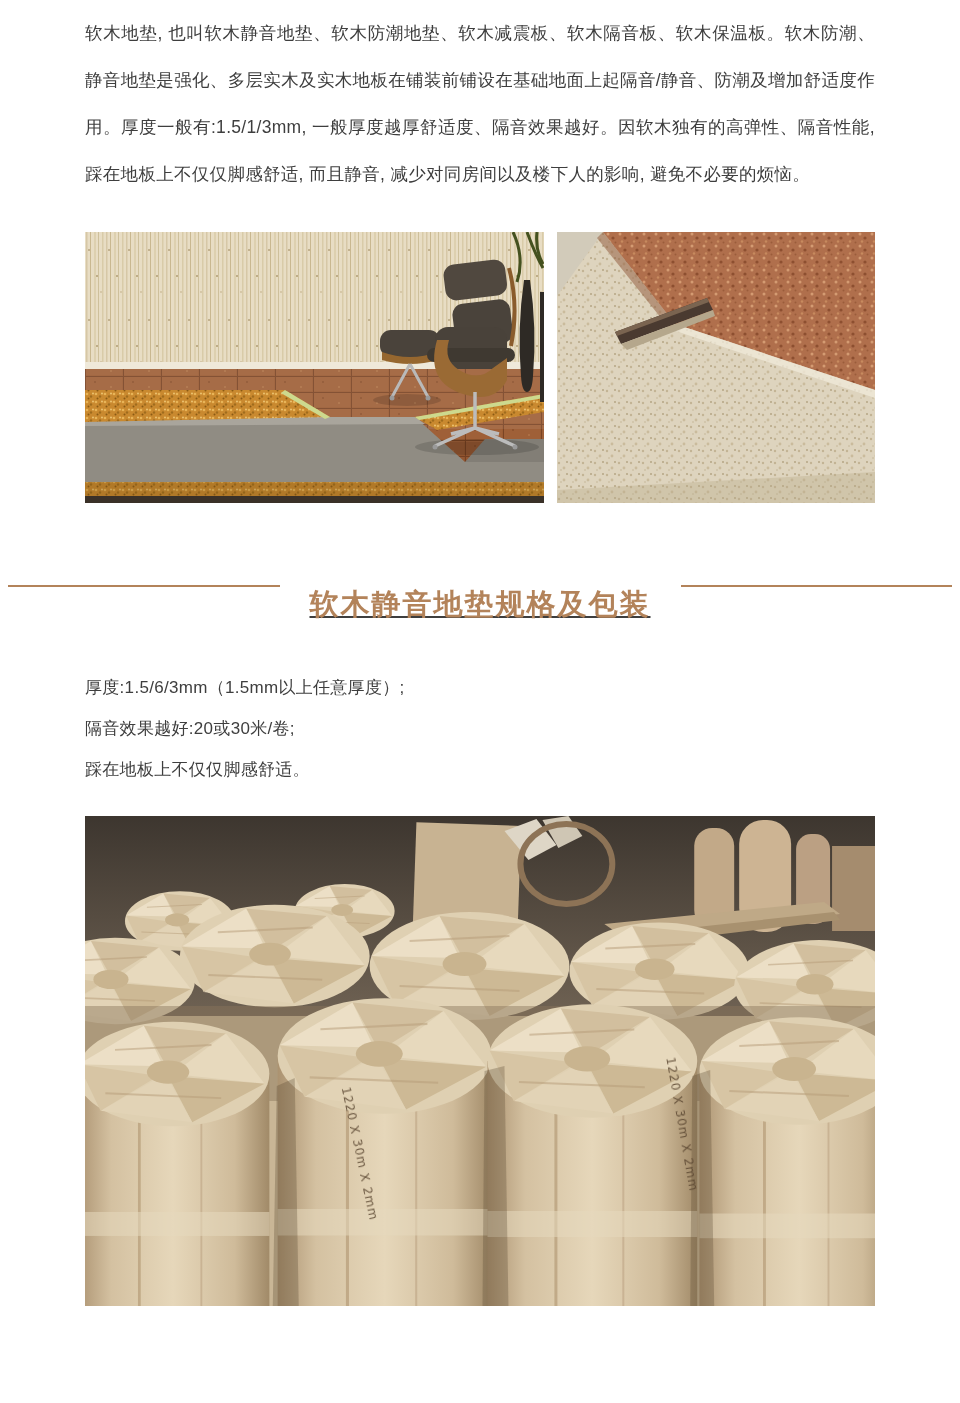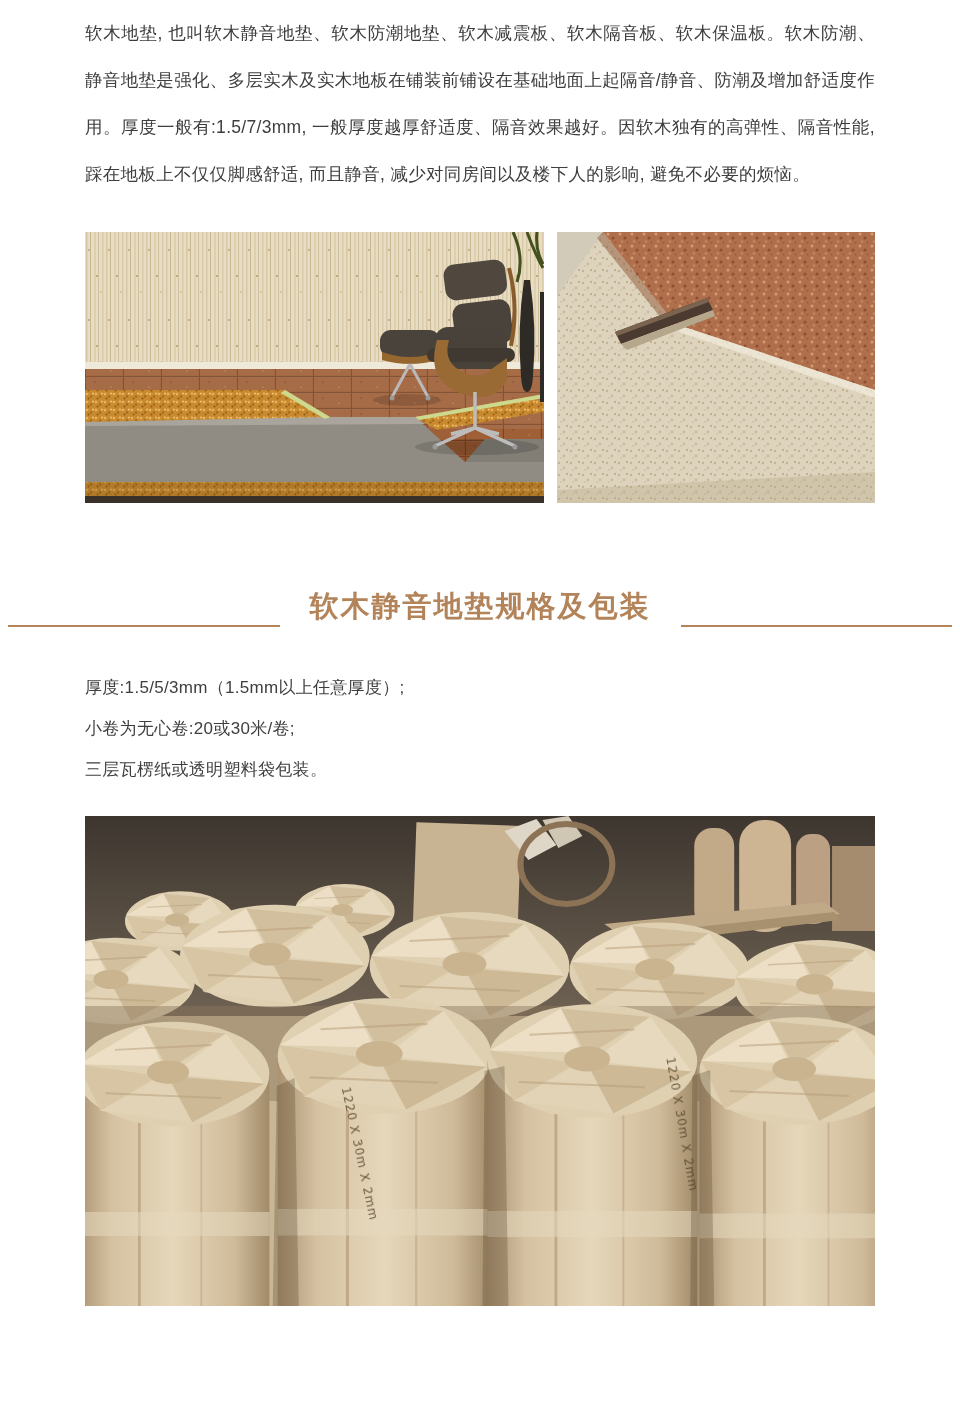--- a/index.html
+++ b/index.html
@@ -24,23 +24,24 @@
     margin-top:34px;
     height:271px;
   }
   figure{margin:0;padding:0;}
   .photo{overflow:hidden;background:#eee;}
   .photo svg{display:block;width:100%;height:100%;}
   .photo.room{width:459px;height:271px;}
   .photo.closeup{width:318px;height:271px;}
   .section-header{
     display:flex;
-    align-items:flex-end;
+    align-items:flex-start;
     margin:82px -77px 0 -77px; 
     height:42px;
+    text-decoration:underline;
   }
   .rule{flex:1;height:2px;background:#b3835a;}
   .section-header h2{
     margin:0 30px;
     font-size:29px;
     font-weight:bold;
     color:#b3835a;
     letter-spacing:2px;
     white-space:nowrap;
   }
@@ -53,21 +54,21 @@
     color:#3e3e3e;
     letter-spacing:.3px;
   }
   .photo.packaging{width:790px;height:490px;margin-top:26px;}
 </style>
 </head>
 <body>
 
 <div class="page">
 
-  <p class="intro">软木地垫, 也叫软木静音地垫、软木防潮地垫、软木减震板、软木隔音板、软木保温板。软木防潮、静音地垫是强化、多层实木及实木地板在铺装前铺设在基础地面上起隔音/静音、防潮及增加舒适度作用。厚度一般有:1.5/7/3mm, 一般厚度越厚舒适度、隔音效果越好。因软木独有的高弹性、隔音性能, 踩在地板上不仅仅脚感舒适, 而且静音, 减少对同房间以及楼下人的影响, 避免不必要的烦恼。</p>
+  <p class="intro">软木地垫, 也叫软木静音地垫、软木防潮地垫、软木减震板、软木隔音板、软木保温板。软木防潮、静音地垫是强化、多层实木及实木地板在铺装前铺设在基础地面上起隔音/静音、防潮及增加舒适度作用。厚度一般有:1.5/1/3mm, 一般厚度越厚舒适度、隔音效果越好。因软木独有的高弹性、隔音性能, 踩在地板上不仅仅脚感舒适, 而且静音, 减少对同房间以及楼下人的影响, 避免不必要的烦恼。</p>
 
   <div class="photo-row">
 
     <figure class="photo room">
       <svg viewBox="0 0 459 271" preserveAspectRatio="none">
         <defs>
           <pattern id="awall" width="20" height="70" patternUnits="userSpaceOnUse">
             <rect width="20" height="70" fill="#e8ddc4"></rect>
             <rect x="1" width="1.5" height="70" fill="#d6c7a6"></rect>
             <rect x="5" width="1" height="70" fill="#c9b890"></rect>
@@ -189,23 +190,23 @@
     </figure>
   </div>
 
   <div class="section-header">
     <span class="rule"></span>
     <h2>软木静音地垫规格及包装</h2>
     <span class="rule"></span>
   </div>
 
   <ul class="specs">
-    <li>厚度:1.5/5/3mm（1.5mm以上任意厚度）;</li>
-    <li>小卷为无心卷:20或30米/卷;</li>
-    <li>三层瓦楞纸或透明塑料袋包装。</li>
+    <li>厚度:1.5/6/3mm（1.5mm以上任意厚度）;</li>
+    <li>隔音效果越好:20或30米/卷;</li>
+    <li>踩在地板上不仅仅脚感舒适。</li>
   </ul>
 
   <figure class="photo packaging">
     <svg viewBox="0 0 791 490" preserveAspectRatio="none">
       <defs>
         <linearGradient id="cbg" x1="0" y1="0" x2="0" y2="1">
           <stop offset="0" stop-color="#3d362f"></stop>
           <stop offset="1" stop-color="#6f6253"></stop>
         </linearGradient>
         <linearGradient id="cbody" x1="0" y1="0" x2="1" y2="0">

